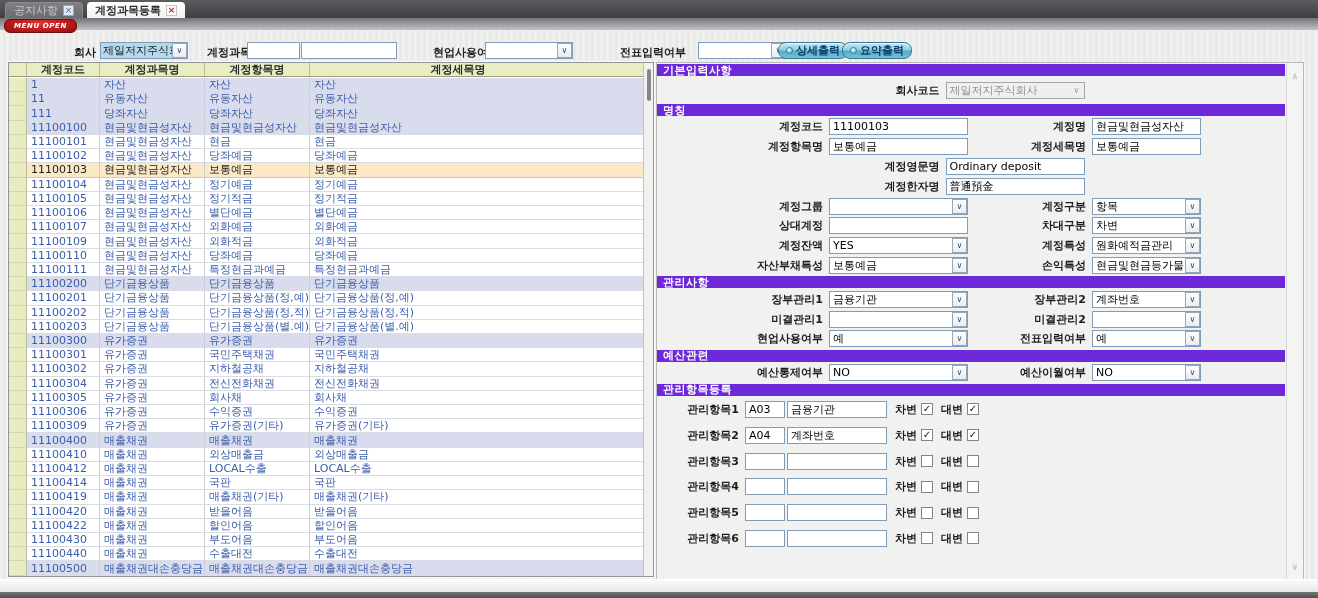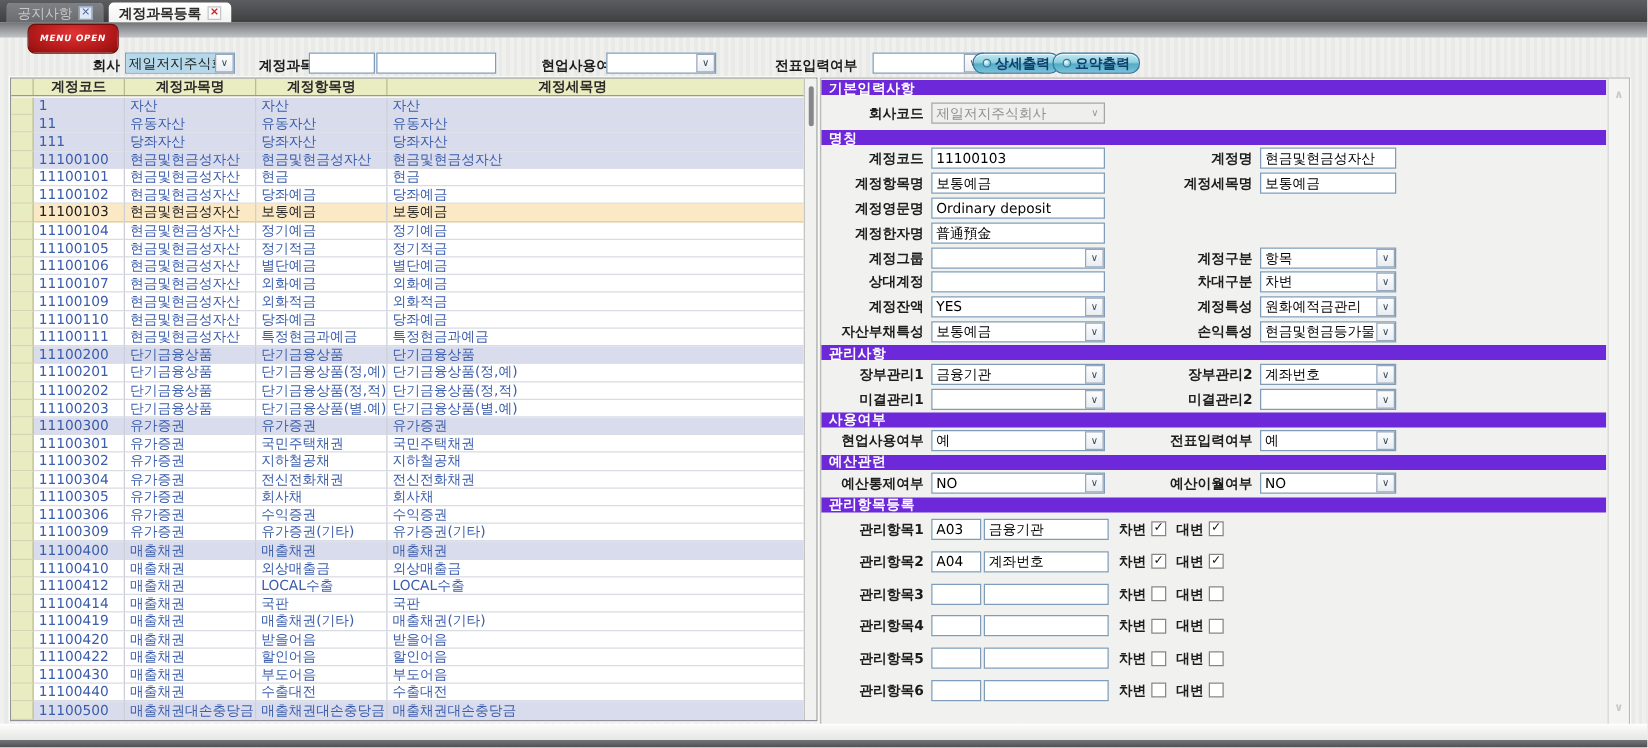--- a/index.html
+++ b/index.html
@@ -16,24 +16,24 @@
     border-radius:4px 4px 0 0; margin-right:4px; cursor:pointer; }
   .tab.inactive { background:linear-gradient(#7e8083,#696b6e); border:1px solid #8a8c8f; border-bottom:none; color:#c6c8ca; }
   .tab.active { background:linear-gradient(#ffffff,#f2f2f0); color:#2a2a2a; font-weight:bold;justify-content:center; }
   .tclose { width:11px; height:11px; font-size:9px; line-height:9px; display:flex; align-items:center; justify-content:center; }
   .tclose.blue { background:#dfe8f4; border:1px solid #8fa6c6; color:#4a6a9f; }
   .tclose.red { background:#fbfbfb; border:1px solid #c5c5c5; color:#cc2222; font-weight:bold; }
 
   
   .menustrip { position:absolute; left:0; top:18px; width:1318px; height:12px;
     background:linear-gradient(#737477,#c2c3c6); }
-  .menu-open { position:absolute; left:4px; top:1px; height:24px; padding:0 9px;
+  .menu-open { position:absolute; left:4px; top:1px; height:14px; padding:0 9px;
     background:radial-gradient(ellipse at 50% 30%, #e23535 0%, #b61a1a 60%, #8d1010 100%);
     border:1px solid #700c0c; border-radius:6px; color:#fff; font-size:7px; font-weight:bold;
-    font-style:italic; letter-spacing:.6px; display:flex; align-items:center; cursor:pointer;margin-left:18px; }
+    font-style:italic; letter-spacing:.6px; display:flex; align-items:center; cursor:pointer; }
 
   
   .toolbar { position:absolute; left:0; top:30px; width:1318px; height:32px; }
   .tlbl { position:absolute; top:15px; font-weight:bold; color:#1c1c1c; white-space:nowrap; }
   .tctl { position:absolute; top:12px; height:17px; }
   input.tx { height:17px; border:1px solid #7f9db9; background:#fff; font:11px "DejaVu Sans","Liberation Sans",sans-serif; padding:0 3px; }
   .sel { display:flex; align-items:center; border:1px solid #7f9db9; background:#fff; height:17px; }
   .sel .val { flex:1; padding:0 2px; white-space:nowrap; overflow:hidden; color:#1c1c1c; }
   .sel .val.hl { background:#b5d9ea; }
   .sel .chev { width:15px; align-self:stretch; border:1px solid #96a7ba; background:linear-gradient(#fdfdfd,#e9edf2);
@@ -60,21 +60,21 @@
   .w-gut { width:18px; } .w-code { width:73px; } .w-name { width:105px; } .w-item { width:105px; } .w-det { flex:1; }
   .gscroll { position:absolute; right:0; top:0; bottom:0; width:10px; background:#f1f1ef; border-left:1px solid #c3c3c1; }
   .gthumb { position:absolute; left:3px; top:6px; width:4px; height:32px; background:#85878b; border-radius:2px; }
 
   
   .detailpanel { position:absolute; left:656px; top:62px; width:648px; height:519px;
     background:#f1f1ef; border:1px solid #b9b9b7; box-shadow:1px 1px 0 #fbfbf9; }
   .dcontent { position:absolute; left:0; top:0; right:18px; bottom:0; overflow:hidden; }
   .dsec { height:12px; margin:1px 0 1px 0; background:#6d28d9; color:#fff; font-weight:bold;
     display:flex; align-items:center; padding-left:6px; letter-spacing:.5px; }
-  .frow { display:flex; align-items:center; height:19.8px; }
+  .frow { display:flex; align-items:center; height:19.8px;justify-content:center; }
   .frow.basic { height:26px; }
   .flabel { width:82px; text-align:right; margin-right:6px; font-weight:bold; color:#1c1c1c; white-space:nowrap; flex:none; }
   .flabel.r2 { width:110px; margin-left:8px; }
   .fin { width:139px; height:17px; flex:none; }
   .fin2 { width:109px; height:17px; flex:none; }
   .fsel { display:flex; align-items:center; border:1px solid #7f9db9; background:#fff; height:17px; }
   .fsel .val { flex:1; padding:0 3px; white-space:nowrap; overflow:hidden; }
   .fsel.disabled { background:#efefed; border-color:#a6a6a4; }
   .fsel.disabled .val { color:#8f8f8f; }
   .fsel.disabled .chev2 { color:#9a9a98; }
@@ -505,21 +505,20 @@
           <span class="val"></span>
           <span class="chevbox">∨</span>
         </div>
         <span class="flabel r2">미결관리2</span>
         <div class="fsel fin2">
           <span class="val"></span>
           <span class="chevbox">∨</span>
         </div>
       </div>
 
-      <div class="dsec">사용여부</div>
       <div class="frow">
         <span class="flabel">현업사용여부</span>
         <div class="fsel fin">
           <span class="val">예</span>
           <span class="chevbox">∨</span>
         </div>
         <span class="flabel r2">전표입력여부</span>
         <div class="fsel fin2">
           <span class="val">예</span>
           <span class="chevbox">∨</span>

